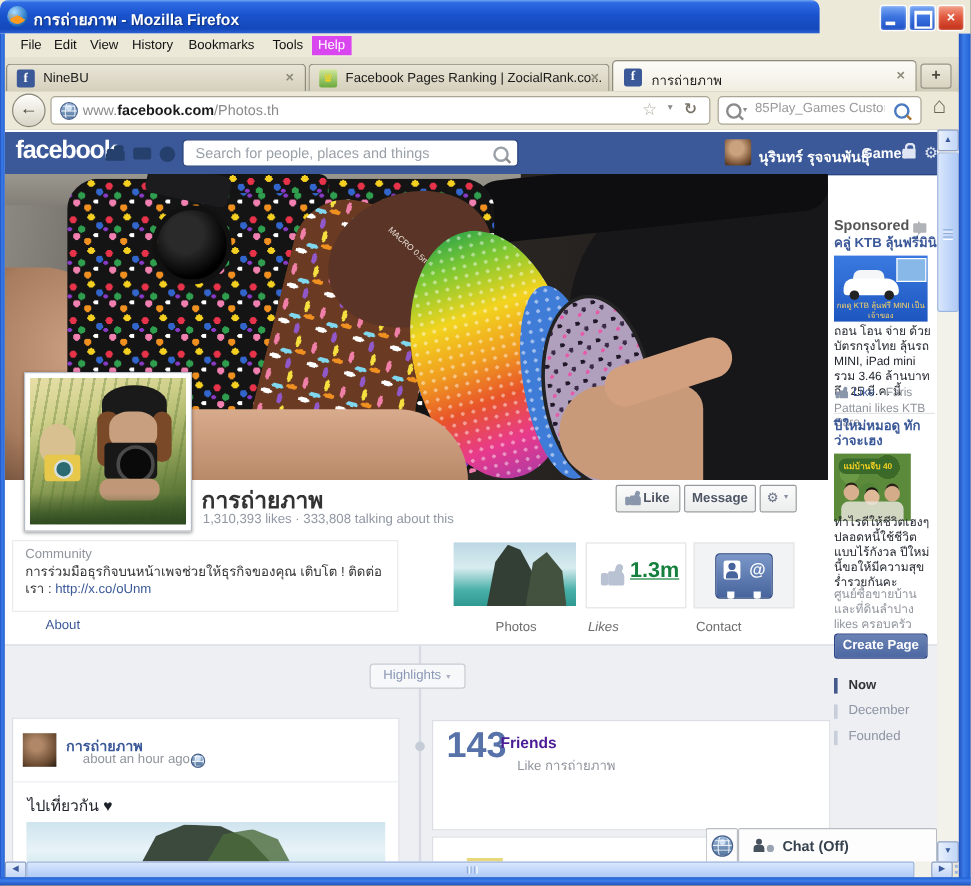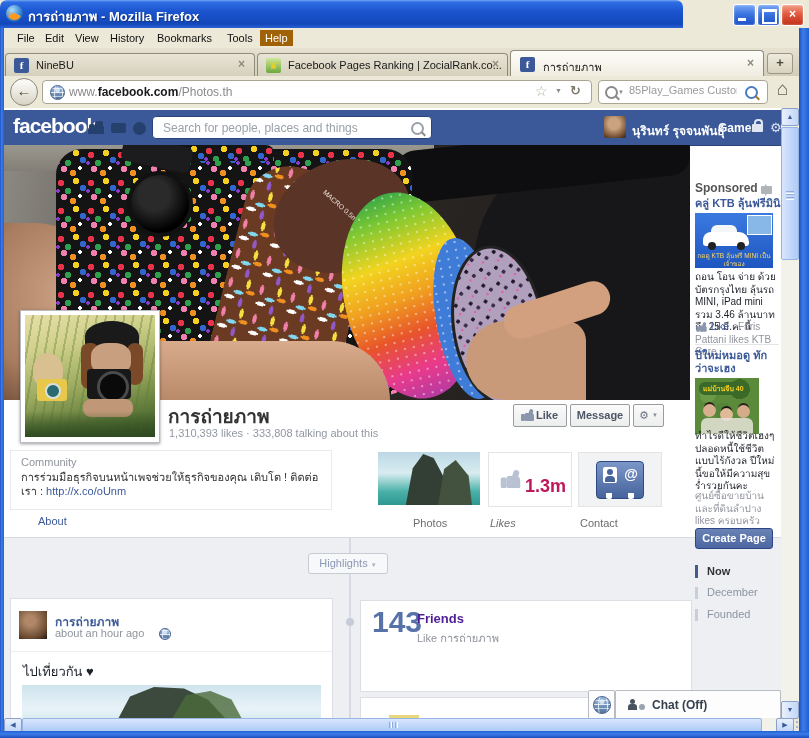--- a/index.html
+++ b/index.html
@@ -19,21 +19,21 @@
   .wtitle{left:28px;top:6px;color:#fff;font-weight:bold;font-size:13px;text-shadow:1px 1px 1px #12327e;}
   .wbtn{top:4px;width:21px;height:20px;border-radius:3px;border:1px solid #fff;
     background:linear-gradient(180deg,#7AA8F4,#3C74E0 45%,#1E50C4);color:#fff;text-align:center;
     font-weight:bold;font-size:12px;line-height:18px;box-shadow:inset 0 0 2px rgba(255,255,255,.6);}
   .wbtn.close{background:linear-gradient(180deg,#F2A088,#E25A40 45%,#C03018);}
   .minglyph{position:absolute;left:4px;bottom:4px;width:8px;height:3px;background:#fff;}
   .maxglyph{position:absolute;left:4px;top:4px;width:11px;height:10px;border:2px solid #fff;border-top-width:3px;}
 
   .menubar{left:4px;top:28px;width:795px;height:20px;background:#ECE9D8;border-bottom:1px solid #D8D4C4;}
   .mitem{top:2px;font-size:11px;color:#111;padding:2px 5px;}
-  .mitem.sel{background:#a16207;color:#fff;}
+  .mitem.sel{background:#d946ef;color:#fff;}
 
   .tabbar{left:4px;top:48px;width:795px;height:28px;
     background:linear-gradient(180deg,#E6E2D2,#D2CDB9);border-bottom:1px solid #8E8A7C;}
   .tab{height:22px;border:1px solid #8E8A7C;border-bottom:none;border-radius:4px 4px 0 0;
     background:linear-gradient(180deg,#E9E5D6,#D5D0BC);}
   .tab.active{background:linear-gradient(180deg,#FDFCF8,#F0EDE1);height:25px;}
   .tlabel{font-size:11px;color:#1a1a1a;}
   .tclose{font-size:12px;color:#8e8a7c;font-weight:bold;}
   .fbfav{width:15px;height:15px;border-radius:2px;background:#3B5998;color:#fff;text-align:center;
     font:bold 11px/15px "Liberation Serif",serif;}
@@ -132,21 +132,21 @@
   .ctab{position:absolute;bottom:-1px;width:6px;height:6px;background:#fff;border-radius:0 0 2px 2px;}
 
   .hl{background:#f7f8fa;border:1px solid #c8cbd2;border-radius:3px;color:#8a97b5;font-size:11px;
     text-align:center;line-height:19px;}
   .glb{border-radius:50%;background:radial-gradient(circle at 50% 30%,#cfe0f4 0 2px,transparent 3px),linear-gradient(180deg,#9ab6da,#54779f);border:1px solid #46618c;overflow:hidden;}
   .glb::before{content:"";position:absolute;left:50%;top:-20%;width:55%;height:140%;margin-left:-28%;
     border:1px solid rgba(255,255,255,.75);border-radius:50%;}
   .glb::after{content:"";position:absolute;left:-10%;top:46%;width:120%;height:1px;background:rgba(255,255,255,.8);
     box-shadow:0 -4px rgba(255,255,255,.6),0 4px rgba(255,255,255,.6);}
   .blnk{color:#3b5998;}
-  .gtx{color:#90949c;}
+  .gtx{color:#90949c;margin-left:14px;}
 
   .fa{width:29px;height:32px;display:inline-block;margin-right:1px;vertical-align:top;}
   .fa:nth-of-type(1){background:linear-gradient(140deg,#caa36b,#4a3320);}
   .fa:nth-of-type(2){background:linear-gradient(140deg,#e8e4da,#8a8278);}
   .fa:nth-of-type(3){background:linear-gradient(140deg,#d8b898,#6a4a34);}
   .fa:nth-of-type(4){background:linear-gradient(140deg,#5a4a42,#241a16);}
   .fa:nth-of-type(5){background:linear-gradient(140deg,#e8d8c8,#9a7a5c);}
   .fa:nth-of-type(6){background:linear-gradient(140deg,#7a8a5a,#3c4428);}
   .fa:nth-of-type(7){background:linear-gradient(140deg,#4a5a48,#1e2a1c);}
   .fa:nth-of-type(8){background:linear-gradient(140deg,#d8d0c4,#8c8478);}
@@ -315,21 +315,21 @@
       <div class="a" style="left:22px;top:2px;width:58px;height:51px;background:#333f35;clip-path:polygon(10% 100%,22% 28%,40% 0,58% 8%,74% 42%,88% 100%);"></div>
       <div class="a" style="left:60px;top:8px;width:34px;height:45px;background:#42523f;clip-path:polygon(0 100%,18% 20%,52% 0,90% 35%,100% 100%);"></div>
     </div>
     <span class="a lbl" style="left:376px;top:409px;margin-left:33px;">Photos</span>
 
     <div class="a whitebox" style="left:484px;top:344px;width:82px;height:53px;border-color:#e4e4e4;">
       <span class="thumb" style="position:absolute;left:15px;top:20px;transform:scale(1.5);">
           <i style="background:#b9c2d2;"></i>
           <b style="background:#b9c2d2;"></b>
         </span>
-      <span class="a" style="left:36px;top:23px;font-size:18px;font-weight:bold;color:#be185d;">1.3m</span>
+      <span class="a" style="left:36px;top:12px;font-size:18px;font-weight:bold;color:#15803d;text-decoration:underline;">1.3m</span>
     </div>
     <span class="a lbl" style="left:486px;top:409px;font-style:italic;">Likes</span>
 
     <div class="a" style="left:574px;top:344px;width:82px;height:53px;background:#f2f3f5;border:1px solid #e4e4e4;">
       <div class="a contactcard" style="left:17px;top:8px;">
         <span class="cperson"></span>
           <span class="cat">@</span>
         <span class="ctab" style="left:9px;"></span>
           <span class="ctab" style="right:9px;"></span>
       </div>

